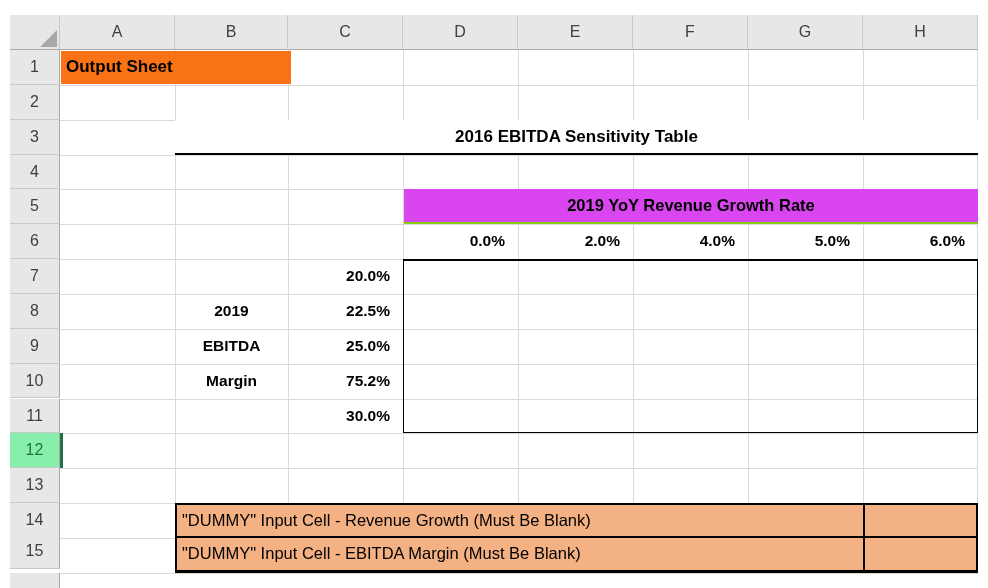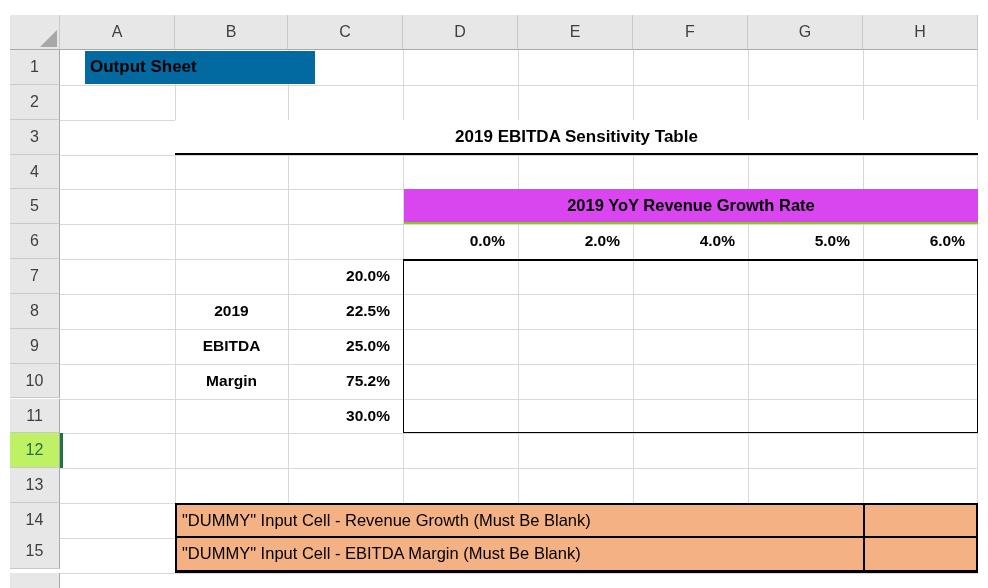--- a/index.html
+++ b/index.html
@@ -25,21 +25,21 @@
   .colhdr {
     top: 0; height: 35px; line-height: 34px;
     border-right: 1px solid #c9c9c9;
     border-bottom: 1px solid #a9a9a9;
   }
   .rowhdr {
     left: 0; width: 50px; height: 34.85px; line-height: 34px;
     border-right: 1px solid #a9a9a9;
     border-bottom: 1px solid #c9c9c9;
   }
-  .rowhdr.active { background: #bef264; color: #217346; }
+  .rowhdr.active { background: #86efac; color: #217346; }
   .corner {
     left: 0; top: 0; width: 50px; height: 35px;
     border-right: 1px solid #c9c9c9;
     border-bottom: 1px solid #a9a9a9;
   }
   .corner-tri {
     position: absolute; right: 2px; bottom: 2px;
     width: 0; height: 0;
     border-left: 17px solid transparent;
     border-bottom: 17px solid #a8a8a8;
@@ -49,22 +49,22 @@
   .gl-h { position: absolute; height: 1px; left: 50px; width: 918px; background: #d9d9d9; }
   
   .cell {
     position: absolute;
     color: #000;
     white-space: nowrap;
     z-index: 2;
   }
   .a1cell {
     left: 51px; top: 36px; width: 230px; height: 32.8px;
-    background: #0369a1; font-size: 17px; line-height: 32px;
-    padding-left: 5px; font-weight: bold; margin-left: 24px;
+    background: #f97316; font-size: 17px; line-height: 32px;
+    padding-left: 5px; font-weight: bold;
   }
   .titlecell {
     left: 165px; top: 104.7px; width: 803px; height: 34.85px;
     background: #fff; font-size: 17px; line-height: 33px;
     text-align: center; font-weight: bold;
     border-bottom: 2px solid #000;
   }
   .axistitle {
     left: 394px; top: 174.4px; width: 574px; height: 34.85px;
     background: #d946ef; font-size: 16.5px; line-height: 33px;
@@ -165,21 +165,21 @@
     <div class="gl-h" style="top:383.5px"></div>
     <div class="gl-h" style="top:418.35px"></div>
     <div class="gl-h" style="top:453.2px"></div>
     <div class="gl-h" style="top:488.05px"></div>
     <div class="gl-h" style="top:522.9px"></div>
     <div class="gl-h" style="top:557.75px"></div>
   </div>
 
   <div class="cell a1cell">Output Sheet</div>
 
-  <div class="cell titlecell">2019 EBITDA Sensitivity Table</div>
+  <div class="cell titlecell">2016 EBITDA Sensitivity Table</div>
 
   <div class="cell axistitle">2019 YoY Revenue Growth Rate</div>
 
   <div class="cell pct" style="left:393px;top:209.25px;width:115px">0.0%</div>
   <div class="cell pct" style="left:508px;top:209.25px;width:115px">2.0%</div>
   <div class="cell pct" style="left:623px;top:209.25px;width:115px">4.0%</div>
   <div class="cell pct" style="left:738px;top:209.25px;width:115px">5.0%</div>
   <div class="cell pct" style="left:853px;top:209.25px;width:115px">6.0%</div>
 
   <div class="cell pct" style="left:278px;top:244.1px;width:115px">20.0%</div>

